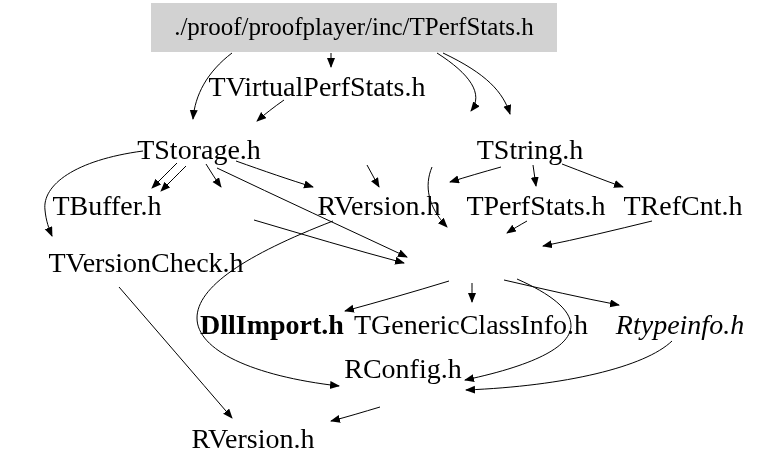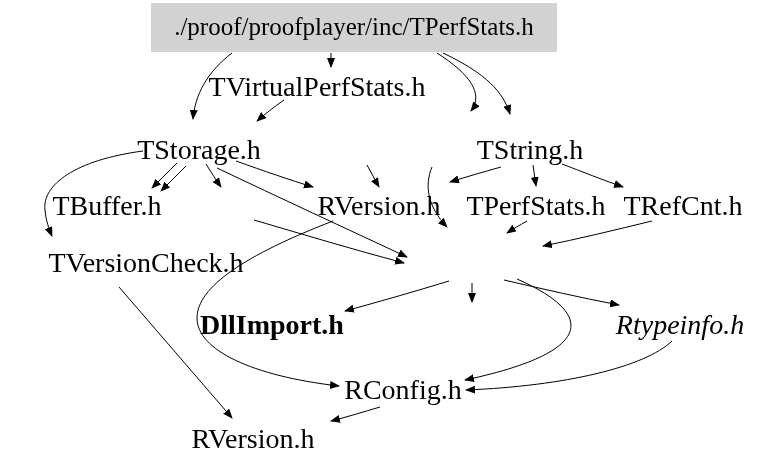--- a/index.html
+++ b/index.html
@@ -105,20 +105,21 @@
 
   <div class="node" style="left:536px; top:206px;">TPerfStats.h</div>
 
   <div class="node" style="left:683px; top:206px;">TRefCnt.h</div>
 
   <div class="node" style="left:103px; top:263px;margin-left:43px;">TVersionCheck.h</div>
 
 
   <div class="node" style="left:272px; top:325px;font-weight:bold;">DllImport.h</div>
 
+  <div class="node" style="left:471px; top:325px;">TGenericClassInfo.h</div>
 
   <div class="node" style="left:680px; top:325px;font-style:italic;">Rtypeinfo.h</div>
 
-  <div class="node" style="left:403px; top:390px;">RConfig.h</div>
+  <div class="node" style="left:403px; top:369px;">RConfig.h</div>
 
   <div class="node" style="left:253px; top:439px;">RVersion.h</div>
 
 </div>
 
 </body></html>

